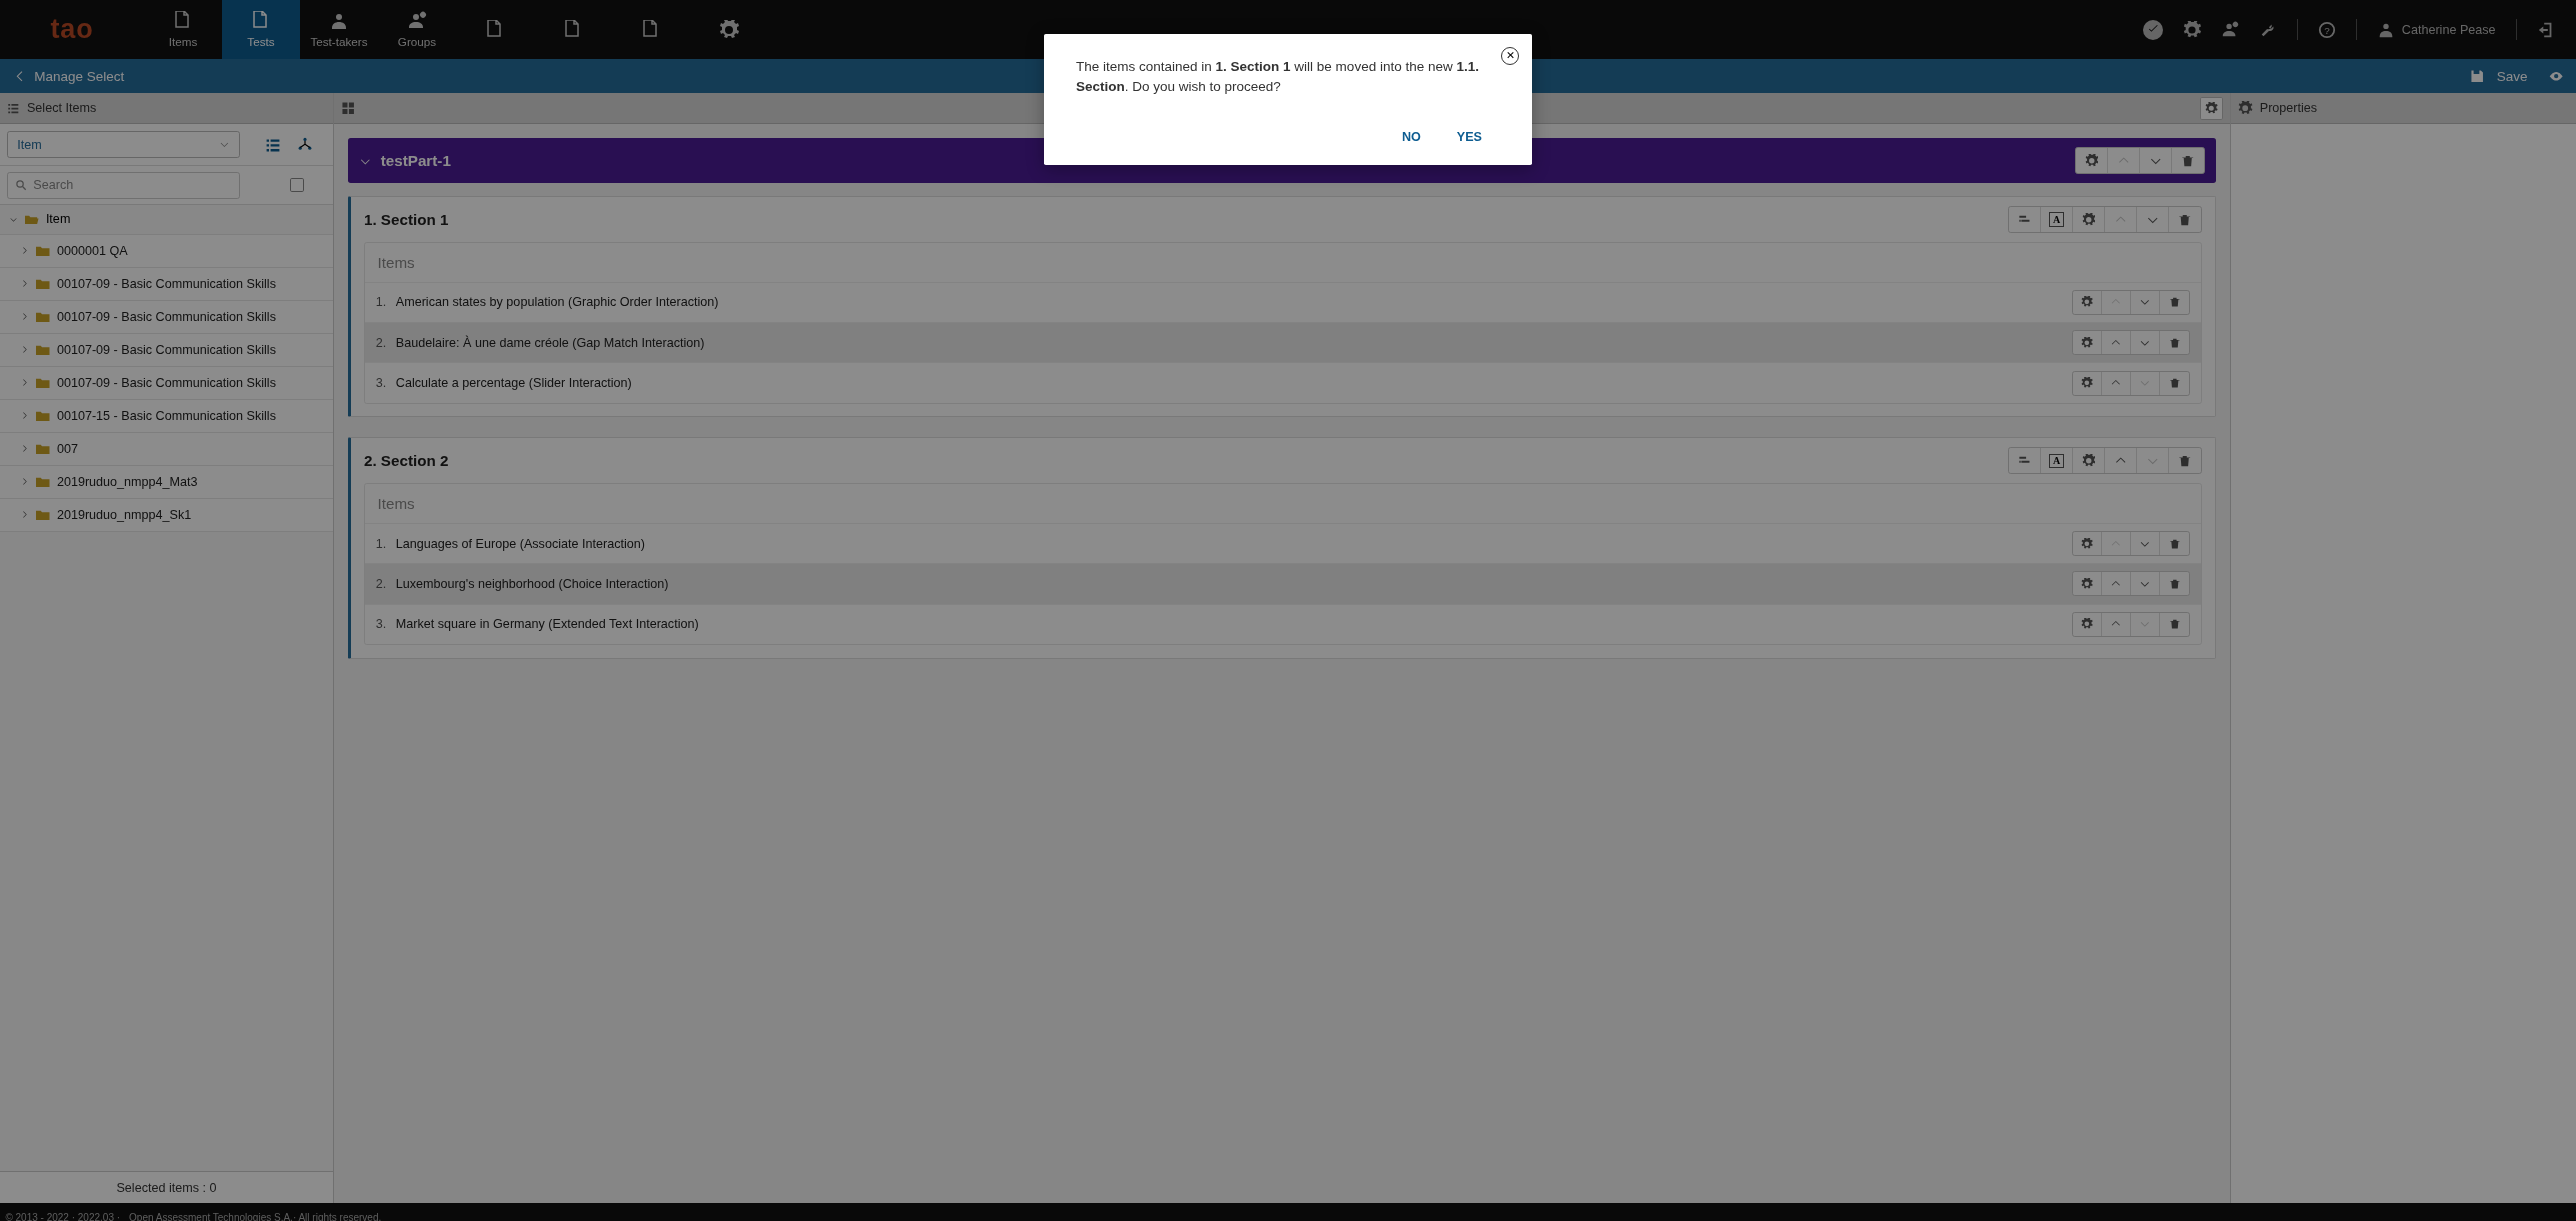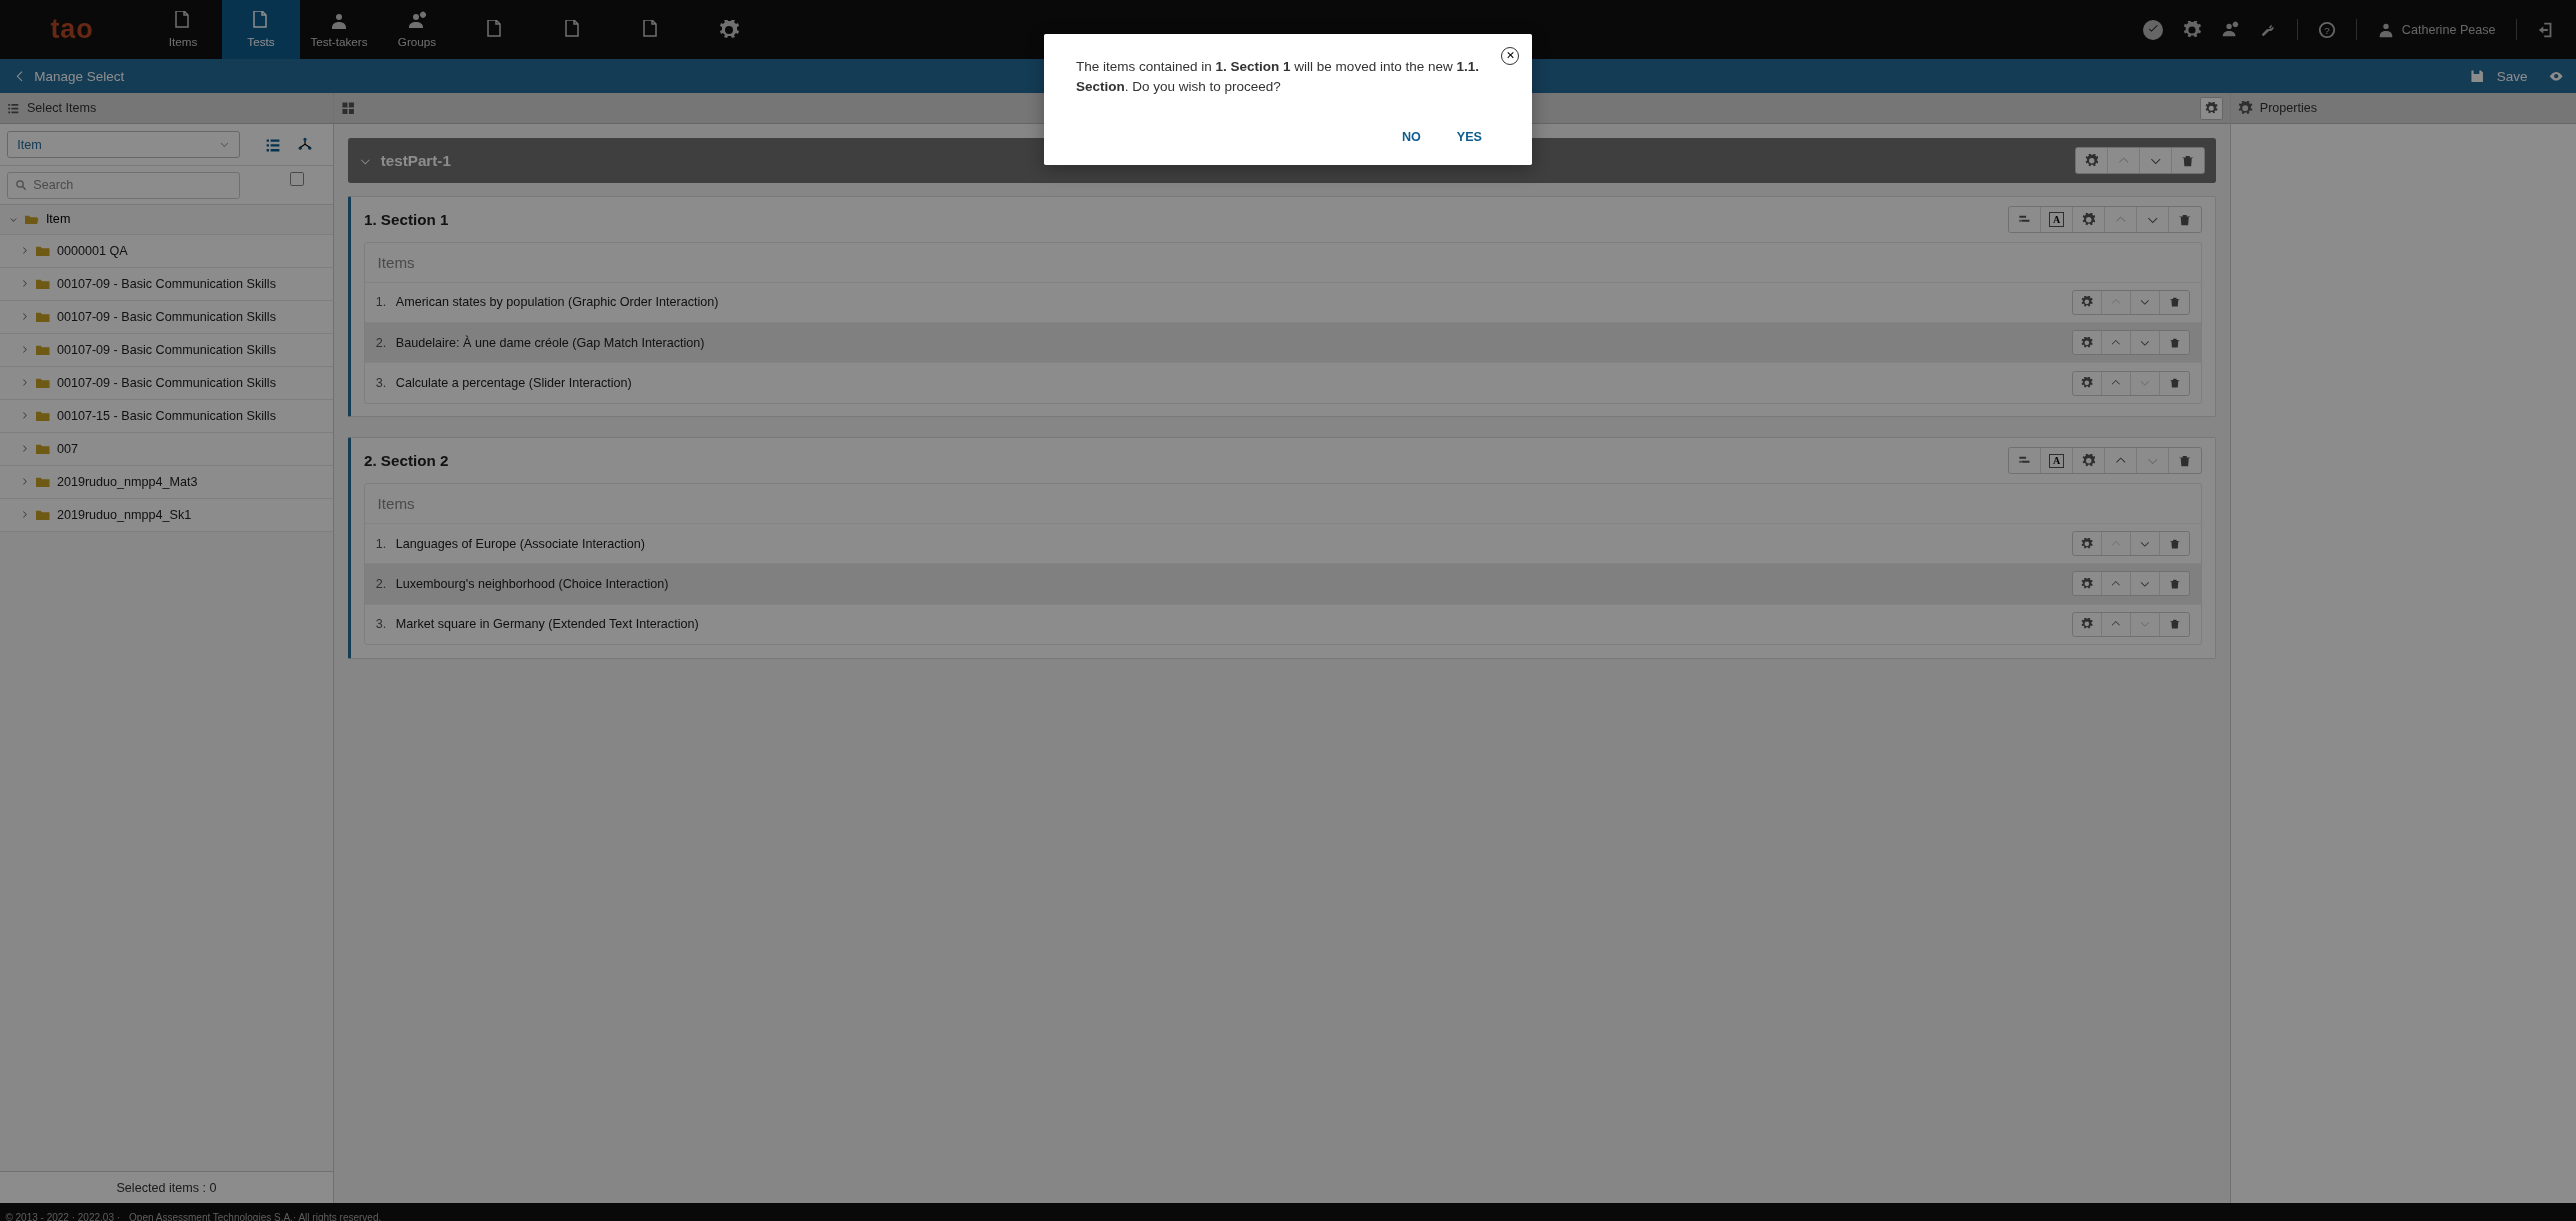--- a/index.html
+++ b/index.html
@@ -174,21 +174,21 @@
 .view-toggle {
   display: flex;
   gap: 16px;
   margin-left: auto;
   padding-right: 12.6px;
 }
 .view-toggle svg { width: 16px; height: 16px; fill: #0e5d91; cursor: pointer; }
 
 .search-row {
   display: flex;
-  align-items: flex-start;
+  align-items: center;
   padding: 5.4px 7.2px;
   border-bottom: 0.9px solid #ddd;
 }
 .search-box {
   flex: 0 0 233px;
   height: 27px;
   border: 0.9px solid #ccc;
   border-radius: 2.7px;
   background: #fff;
   display: flex;
@@ -285,21 +285,21 @@
   cursor: pointer;
 }
 .tiny-btn svg { width: 12.6px; height: 12.6px; fill: #555; }
 
 .test-body {
   flex: 1;
   padding: 14.4px;
   overflow: auto;
 }
 .testpart {
-  background: #737373;
+  background: #4c1d95;
   border-radius: 2.7px;
   padding: 9px 10.8px;
   display: flex;
   align-items: center;
   color: #fff;
   font-size: 15.2px;
   font-weight: 600;
   margin-bottom: 12.6px;
 }
 .testpart .tp-right {

